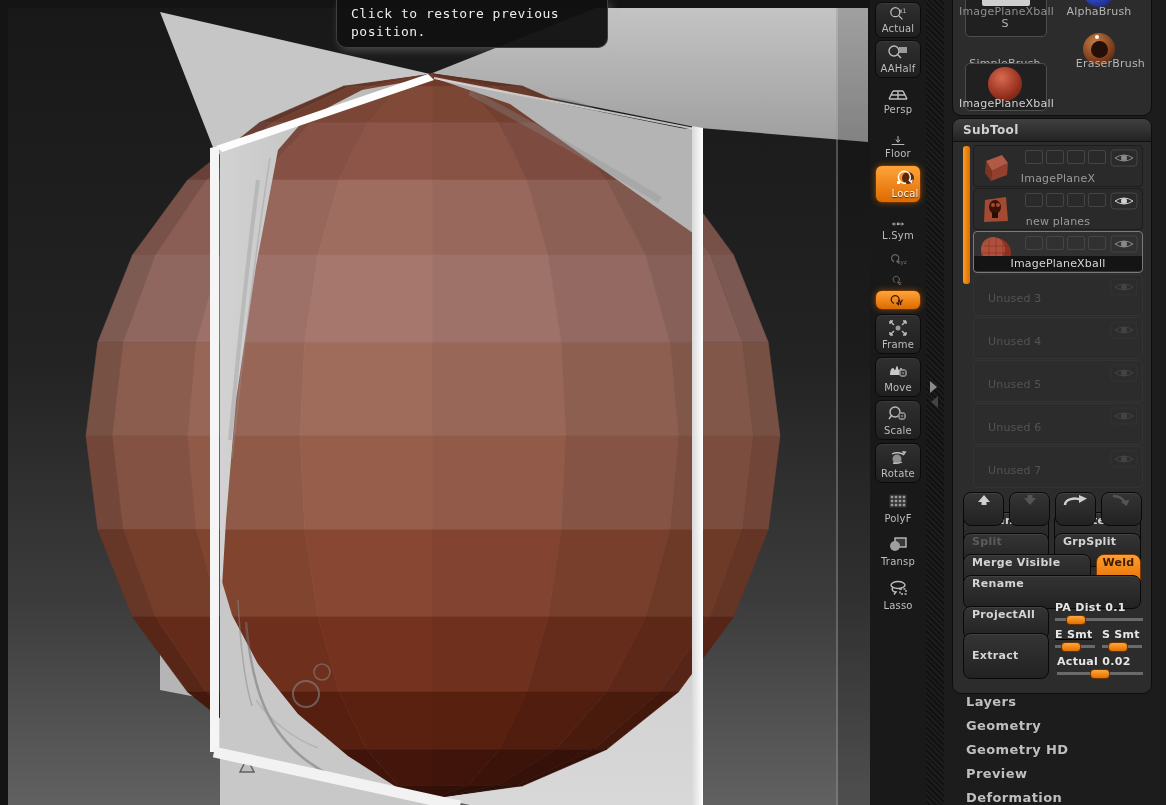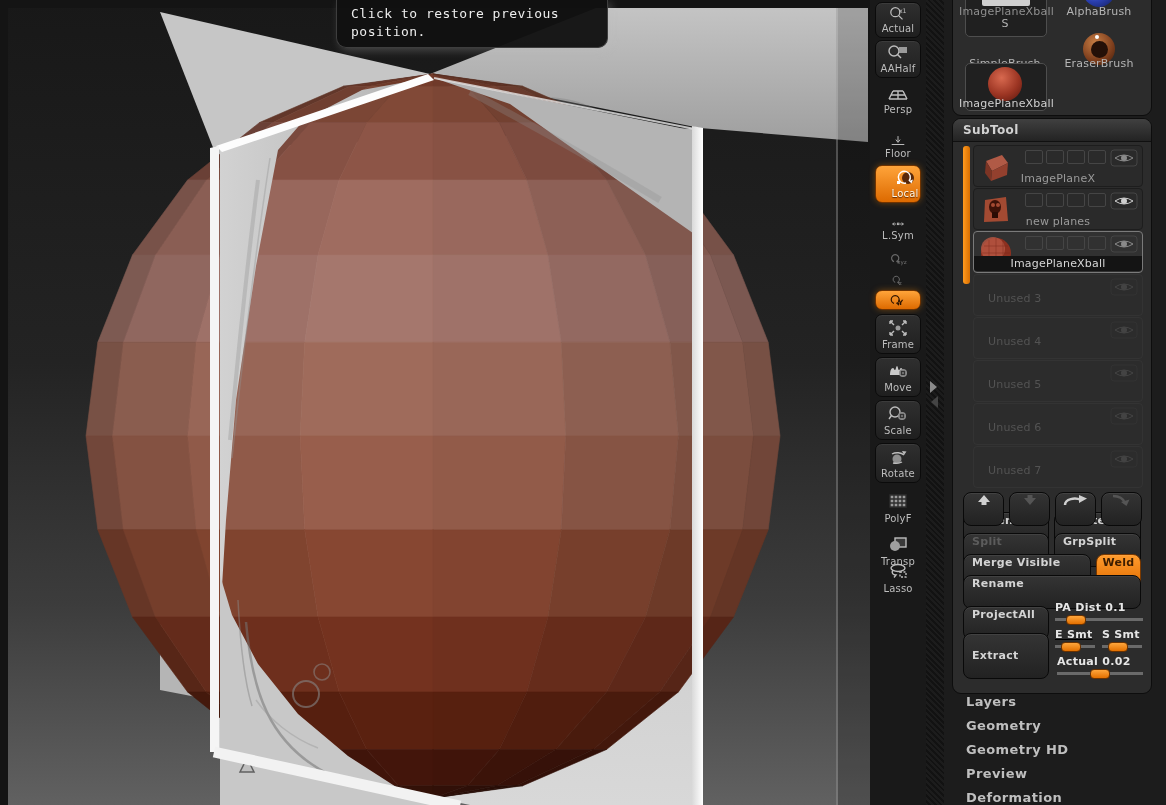--- a/index.html
+++ b/index.html
@@ -366,21 +366,21 @@
         </svg>
         <span class="lbl">PolyF</span>
       </div>
       <div class="shelf-btn flat" style="top: 530px; height: 40px;">
         <svg width="24" height="24" viewBox="0 0 24 20" fill="none" stroke="currentColor" stroke-width="1.4">
           <rect x="9" y="4" width="11" height="9" fill="#3a3a3a"></rect>
           <circle cx="9" cy="12" r="5" fill="#9f9f9f" stroke="none"></circle>
         </svg>
         <span class="lbl">Transp</span>
       </div>
-      <div class="shelf-btn flat" style="top: 557px; height: 40px;">
+      <div class="shelf-btn flat" style="top: 574px; height: 40px;">
         <svg width="24" height="24" viewBox="0 0 24 20" fill="none" stroke="currentColor" stroke-width="1.4">
           <ellipse cx="12" cy="7" rx="7" ry="3.5"></ellipse>
           <path d="M7 9 c-2 3 0 5 3 5 l-2 2.5" fill="none"></path>
           <rect x="14" y="11" width="6" height="5" stroke-dasharray="2 1.5" fill="none"></rect>
         </svg>
         <span class="lbl">Lasso</span>
       </div>
     </div>
 
   <div id="divider">
@@ -412,21 +412,21 @@
           <div style="position:relative;height:100%;">S</div>
         </div>
         <div class="brush-label" style="position: absolute; left: 6px; top: 92px; width: 92px; text-align: center;">SimpleBrush</div>
         <div class="brush-cell" style="left: 100px; top: 52px; height: 60px;">
           <div style="position:relative;height:100%;">
             <div style="position:absolute;left:30px;top:16px;width:32px;height:32px;border-radius:50%;background:radial-gradient(circle at 38% 30%,#c77d44,#7c3d1c 60%,#3c1a08);"></div>
             <div style="position:absolute;left:38px;top:24px;width:17px;height:17px;border-radius:50%;background:#241008;"></div>
             <div style="position:absolute;left:42px;top:18px;width:4px;height:4px;border-radius:50%;background:#fff;"></div>
           </div>
         </div>
-        <div class="brush-label" style="position: absolute; left: 100px; top: 92px; width: 92px; text-align: center;">EraserBrush</div>
+        <div class="brush-label" style="position: absolute; left: 100px; top: 92px; width: 92px; text-align: right;">EraserBrush</div>
         <div class="brush-cell" style="left: 6px; top: 98px; height: 60px;">
           <div style="position:relative;height:100%;">
             <div class="thumb-box" style="position:absolute;left:6px;top:0px;width:80px;height:46px;"></div>
             <div style="position:absolute;left:29px;top:4px;width:34px;height:34px;border-radius:50%;background:radial-gradient(circle at 40% 32%,#d8694f,#9c3523 55%,#57150c);"></div>
           </div>
         </div>
         <div class="brush-label" style="position: absolute; left: 6px; top: 132px; width: 92px; text-align: center; color: rgb(207, 207, 207);">ImagePlaneXball</div>
       </div>
 
     <div id="subtool-panel" class="panel">

